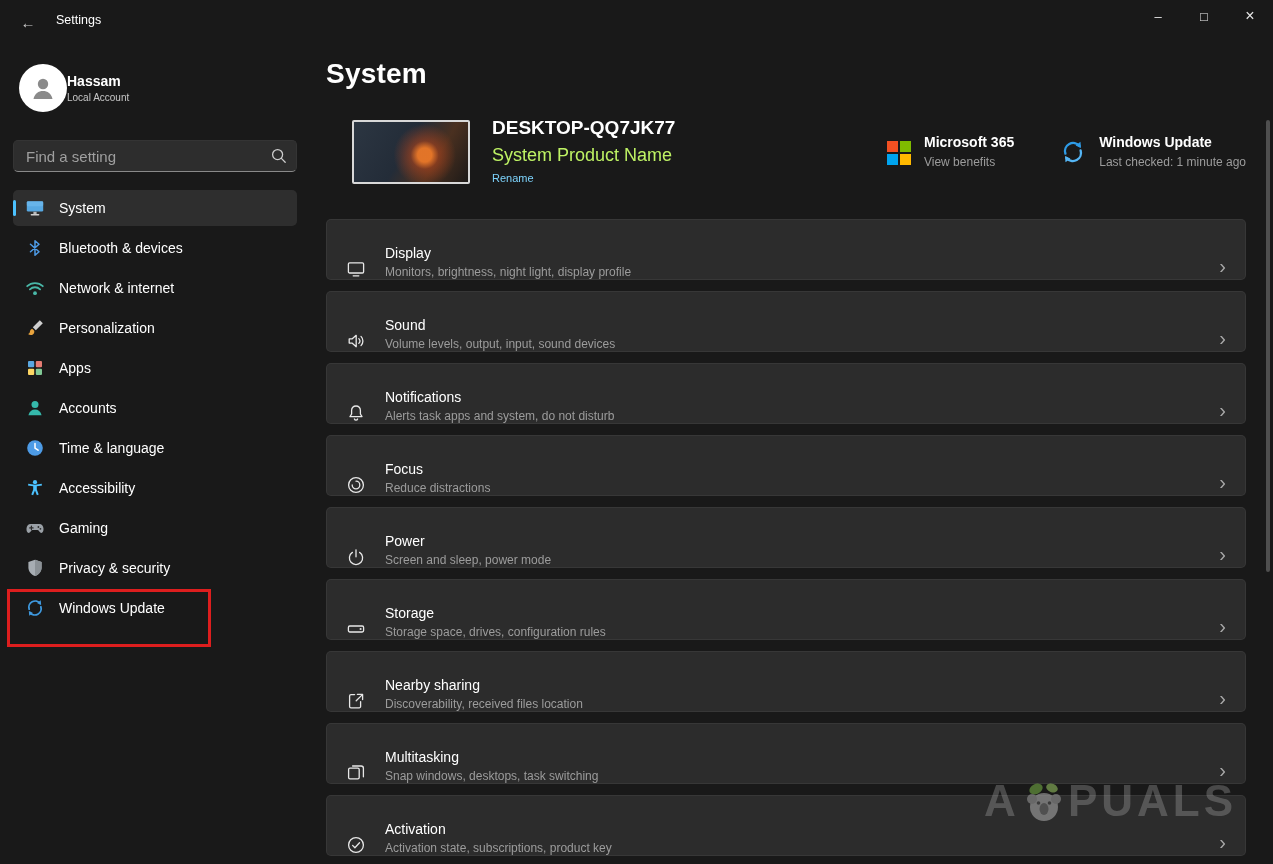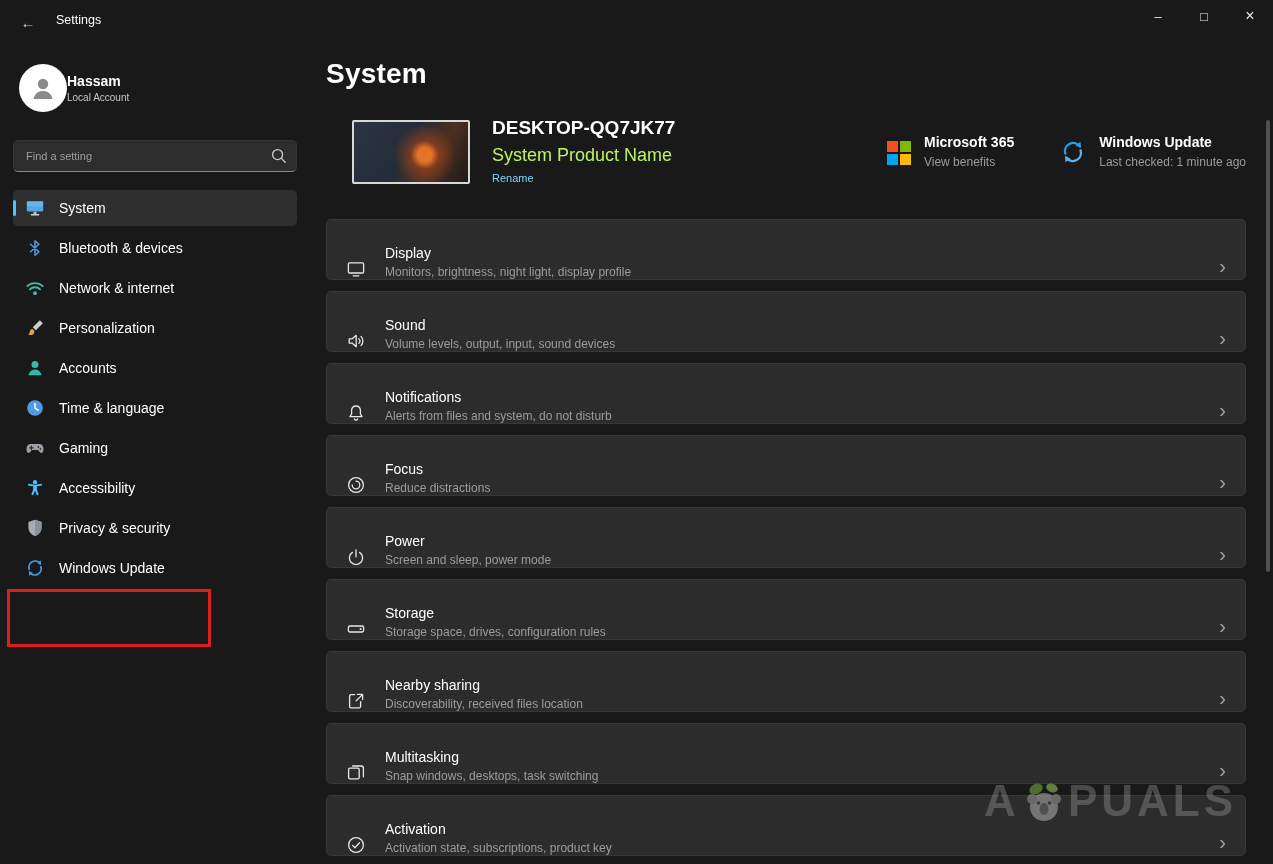--- a/index.html
+++ b/index.html
@@ -17,21 +17,21 @@
   .win-btn { width:46px; height:32px; display:flex; align-items:center; justify-content:center; font-size:13px; color:#e6e6e6; cursor:pointer; }
   
   .sidebar { position:absolute; top:48px; left:0; width:310px; bottom:0; padding:10px 13px 0 13px; background:transparent; }
   .user-block { display:flex; align-items:center; padding:6px 6px; }
   .avatar { width:48px; height:48px; border-radius:50%; background:#ffffff; display:flex; align-items:center; justify-content:center; flex:0 0 48px; }
   .user-name { font-size:14px; font-weight:bold; color:#fff; }
   .user-type { font-size:10px; color:#c7c7c7; margin-top:3px; }
   .search-box { position:relative; margin-top:22px; height:32px; }
   .search-box input {
     width:100%; height:32px; background:#2d2d2d; border:1px solid #343434; border-bottom:1px solid #898989;
-    border-radius:5px; color:#e6e6e6; font-size:11px; padding:0 34px 0 12px; outline:none; font-family:"Liberation Sans",sans-serif;
+    border-radius:5px; color:#e6e6e6; font-size:15px; padding:0 34px 0 12px; outline:none; font-family:"Liberation Sans",sans-serif;
   }
   .search-box input::placeholder { color:#9f9f9f; }
   .search-icon-btn { position:absolute; right:8px; top:6px; width:20px; height:20px; cursor:pointer; }
   .nav { margin-top:18px; }
   .nav-item {
     position:relative; display:flex; align-items:center; gap:14px; height:36px; margin-bottom:4px;
     padding-left:12px; border-radius:5px; cursor:pointer; font-size:14px; color:#ffffff;
   }
   .nav-item.selected { background:#2e2e2e; }
   .nav-item.selected::before {
@@ -163,61 +163,72 @@
       <div class="nav-item">
         <span class="nav-ic">
           <svg width="20" height="20" viewBox="0 0 20 20">
             <path d="M14.8 2.2 l3 3 -7 7 -3-3 z" fill="#cfcfcf"></path>
             <path d="M7.2 10.8 l2 2 c.4 1.4-.1 2.8-1.3 3.6 -1.5 1-3.6.7-4.9-.4 1-.2 1.7-.8 1.8-1.7 .2-1.7 1-2.9 2.4-3.5z" fill="#e8a33d"></path>
           </svg>
         </span>
         <span>Personalization</span>
       </div>
 
+      <div class="nav-item">
+        <span class="nav-ic">
+          <svg width="20" height="20" viewBox="0 0 20 20">
+            <rect x="3" y="3" width="6.2" height="6.2" rx="1" fill="#5aa7e0"></rect>
+            <rect x="10.8" y="3" width="6.2" height="6.2" rx="1" fill="#e57c73"></rect>
+            <rect x="3" y="10.8" width="6.2" height="6.2" rx="1" fill="#fdd663"></rect>
+            <rect x="10.8" y="10.8" width="6.2" height="6.2" rx="1" fill="#81c995"></rect>
+          </svg>
+        </span>
+        <span>Apps</span>
+      </div>
 
       <div class="nav-item">
         <span class="nav-ic">
           <svg width="20" height="20" viewBox="0 0 20 20">
             <circle cx="10" cy="6.4" r="3.5" fill="#35b9ab"></circle>
             <path d="M3.4 17.2 c.8-3.8 3.5-5.7 6.6-5.7 s5.8 1.9 6.6 5.7z" fill="#35b9ab"></path>
           </svg>
         </span>
         <span>Accounts</span>
       </div>
 
       <div class="nav-item">
         <span class="nav-ic">
           <svg width="20" height="20" viewBox="0 0 20 20">
             <circle cx="10" cy="10" r="7.8" fill="#4d9be6"></circle>
             <path d="M10 5.6 V10 L13.1 12.2" fill="none" stroke="#ffffff" stroke-width="1.5" stroke-linecap="round"></path>
           </svg>
         </span>
         <span>Time &amp; language</span>
+      </div>
+
+      <div class="nav-item">
+        <span class="nav-ic">
+          <svg width="20" height="20" viewBox="0 0 20 20">
+            <circle cx="10" cy="4.2" r="2.1" fill="#4cc2ff"></circle>
+            <path d="M3 7.4 l5.2.8 v3.4 l-1.9 5 1.8.7 1.9-4.7 1.9 4.7 1.8-.7 -1.9-5 V8.2 l5.2-.8 -.3-1.6 -6.7.9 -6.7-.9z" fill="#4cc2ff"></path>
+          </svg>
+        </span>
+        <span>Accessibility</span>
       </div>
 
       <div class="nav-item">
         <span class="nav-ic">
           <svg width="20" height="20" viewBox="0 0 20 20">
             <path d="M5.6 6 h8.8 c2.3 0 3.9 1.9 4.1 4.5 .2 2.4-.7 4.4-2.1 4.4 -1 0-1.8-.9-2.4-1.9 -.4-.6-.9-1-1.6-1 H7.6 c-.7 0-1.2.4-1.6 1 -.6 1-1.4 1.9-2.4 1.9 -1.4 0-2.3-2-2.1-4.4 C1.7 7.9 3.3 6 5.6 6z" fill="#9aa0a6"></path>
             <path d="M6.4 8.2 v3.4 M4.7 9.9 h3.4" stroke="#2c2c2c" stroke-width="1.2" stroke-linecap="round"></path>
             <circle cx="13.4" cy="9" r=".9" fill="#2c2c2c"></circle>
             <circle cx="15.4" cy="10.8" r=".9" fill="#2c2c2c"></circle>
           </svg>
         </span>
         <span>Gaming</span>
-      </div>
-
-      <div class="nav-item">
-        <span class="nav-ic">
-          <svg width="20" height="20" viewBox="0 0 20 20">
-            <circle cx="10" cy="4.2" r="2.1" fill="#4cc2ff"></circle>
-            <path d="M3 7.4 l5.2.8 v3.4 l-1.9 5 1.8.7 1.9-4.7 1.9 4.7 1.8-.7 -1.9-5 V8.2 l5.2-.8 -.3-1.6 -6.7.9 -6.7-.9z" fill="#4cc2ff"></path>
-          </svg>
-        </span>
-        <span>Accessibility</span>
       </div>
 
       <div class="nav-item">
         <span class="nav-ic">
           <svg width="20" height="20" viewBox="0 0 20 20">
             <path d="M10 1.8 l6.6 2.3 v5.1 c0 4.3-2.7 7.2-6.6 8.9 -3.9-1.7-6.6-4.6-6.6-8.9 V4.1z" fill="#a7adb3"></path>
             <path d="M10 1.8 l6.6 2.3 v5.1 c0 4.3-2.7 7.2-6.6 8.9z" fill="#8b9196"></path>
           </svg>
         </span>
         <span>Privacy &amp; security</span>
@@ -315,21 +326,21 @@
 
       <div class="row">
         <span class="row-ic">
           <svg width="20" height="20" viewBox="0 0 20 20" fill="none" stroke="#e8e8e8" stroke-width="1.3" stroke-linecap="round" stroke-linejoin="round">
             <path d="M10 3 c-2.7 0-4.4 1.9-4.4 4.4 V11 l-1.6 2.6 h12 L14.4 11 V7.4 C14.4 4.9 12.7 3 10 3z"></path>
             <path d="M8.4 16 a1.7 1.7 0 0 0 3.2 0"></path>
           </svg>
         </span>
         <div>
             <div class="row-title">Notifications</div>
-        <div class="row-sub">Alerts from files and system, do not disturb</div>
+        <div class="row-sub">Alerts task apps and system, do not disturb</div>
           </div>
         <span class="row-chevron">›</span>
       </div>
 
       <div class="row">
         <span class="row-ic">
           <svg width="20" height="20" viewBox="0 0 20 20" fill="none" stroke="#e8e8e8" stroke-width="1.3" stroke-linecap="round" stroke-linejoin="round">
             <circle cx="10" cy="10" r="7.4"></circle>
             <path d="M10 6.2 a3.8 3.8 0 1 1 -3.8 3.8"></path>
           </svg>

